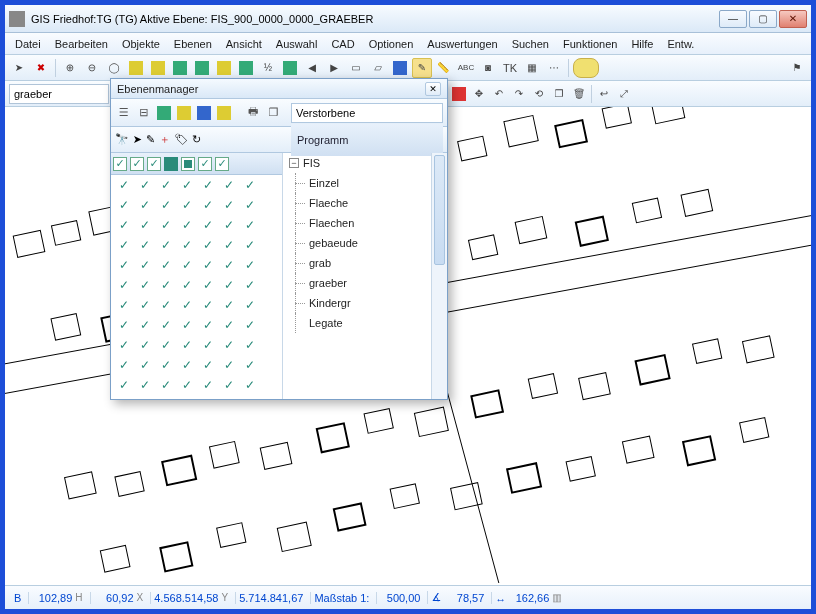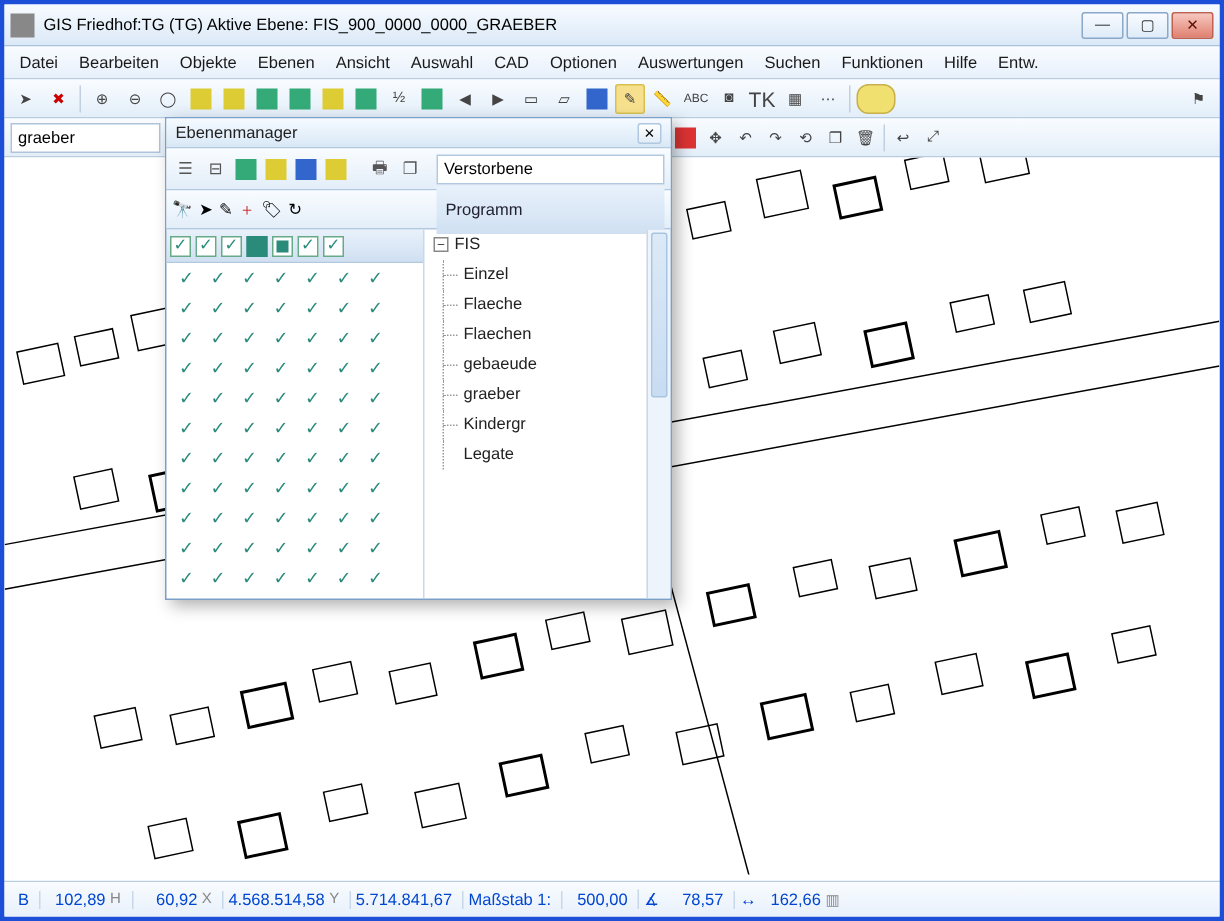--- a/index.html
+++ b/index.html
@@ -1,19 +1,19 @@
 <!DOCTYPE html>
 <html><head>
 <meta charset="utf-8">
 <style>
   * { box-sizing: border-box; margin: 0; padding: 0; font-family: Tahoma, sans-serif; font-size: 11px; }
   body { width: 816px; height: 614px; overflow: hidden; background: #f0f0f0; position: relative; }
 
   
-  .window { width: 816px; height: 614px; border: 3px solid #1d4ed8; background: #fff; display: flex; flex-direction: column; }
+  .window { width: 816px; height: 614px; border: 5px solid #1d4ed8; background: #fff; display: flex; flex-direction: column; }
   .titlebar { height: 28px; background: linear-gradient(#f7fbff,#dbe9f7); display: flex; align-items: center; padding: 0 4px; border-bottom: 1px solid #a8c0d8; }
   .titlebar .icon { width: 16px; height: 16px; background: #888; margin-right: 6px; }
   .titlebar .title { flex: 1; color: #000; }
   .winbtns { display: flex; gap: 2px; }
   .winbtn { width: 28px; height: 18px; border: 1px solid #8aa8c8; border-radius: 2px; background: linear-gradient(#f8fbff,#deebf8); display:flex;align-items:center;justify-content:center; font-size:10px; color:#333;}
   .winbtn.close { background: linear-gradient(#f6c8c0,#e08070); color:#5a1000; border-color:#c06050;}
 
   
   .menubar { height: 22px; background: linear-gradient(#f9fcff,#e7f0fb); border-bottom:1px solid #b8cee0; display:flex; align-items:center; padding:0 4px; gap:2px; }
   .menubar .mitem { padding: 2px 6px; color:#1a1a1a; cursor:default; }
@@ -147,21 +147,21 @@
     <div class="tb-btn">▶</div>
     <div class="tb-btn">▭</div>
     <div class="tb-btn">▱</div>
     <div class="tb-btn">
         <span class="ico blue"></span>
       </div>
     <div class="tb-btn" style="background:#f6e08d;border-color:#d8c050;">✎</div>
     <div class="tb-btn">📏</div>
     <div class="tb-btn" style="font-size:8px;">ABC</div>
     <div class="tb-btn">◙</div>
-    <div class="tb-btn" style="font-size:14px;">TK</div>
+    <div class="tb-btn" style="font-size:11px;">TK</div>
     <div class="tb-btn">▦</div>
     <div class="tb-btn">⋯</div>
     <span class="tb-sep"></span>
     <div class="tb-btn" style="background:#f0e070;border:1px solid #c8b04a;border-radius:8px;width:26px;">&nbsp;</div>
     <div style="flex:1"></div>
     <div class="tb-btn">⚑</div>
   </div>
 
   <div class="inputrow">
     <input class="search" value="graeber" style="">
@@ -473,20 +473,24 @@
             <div class="treerow child">
               <span class="dash"></span>
               <span>Flaechen</span>
             </div>
             <div class="treerow child">
               <span class="dash"></span>
               <span>gebaeude</span>
             </div>
             <div class="treerow child">
               <span class="dash"></span>
+              <span>grab</span>
+            </div>
+            <div class="treerow child">
+              <span class="dash"></span>
               <span>graeber</span>
             </div>
             <div class="treerow child">
               <span class="dash"></span>
               <span>Kindergr</span>
             </div>
             <div class="treerow child">
               <span>Legate</span>
             </div>
           </div>

